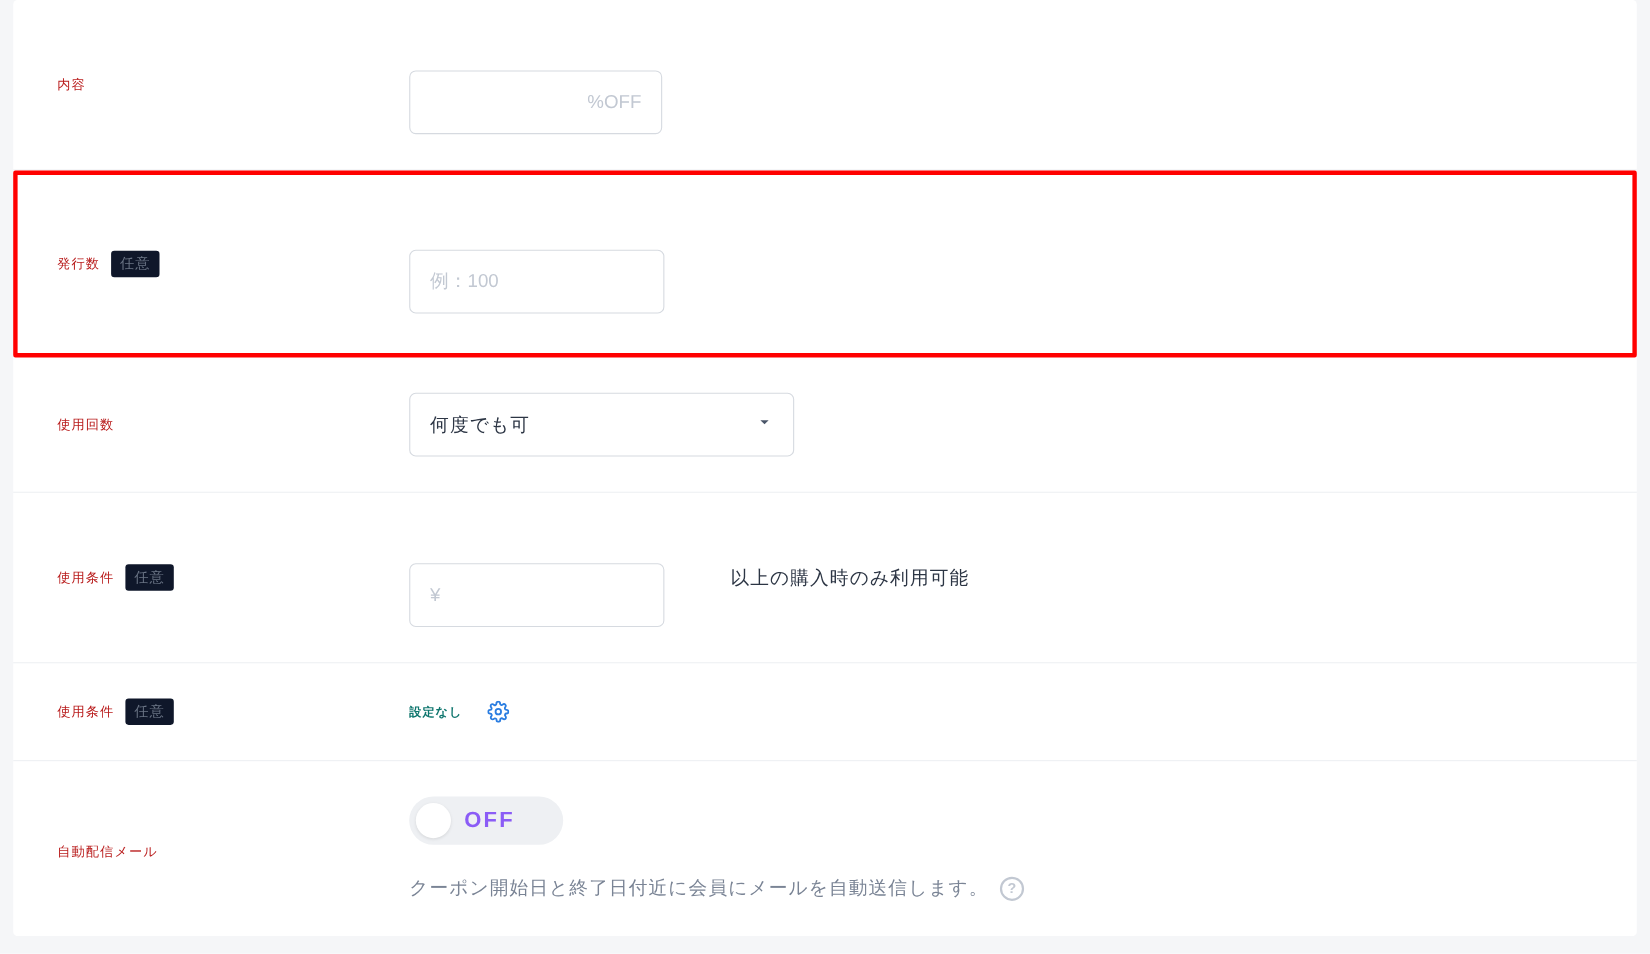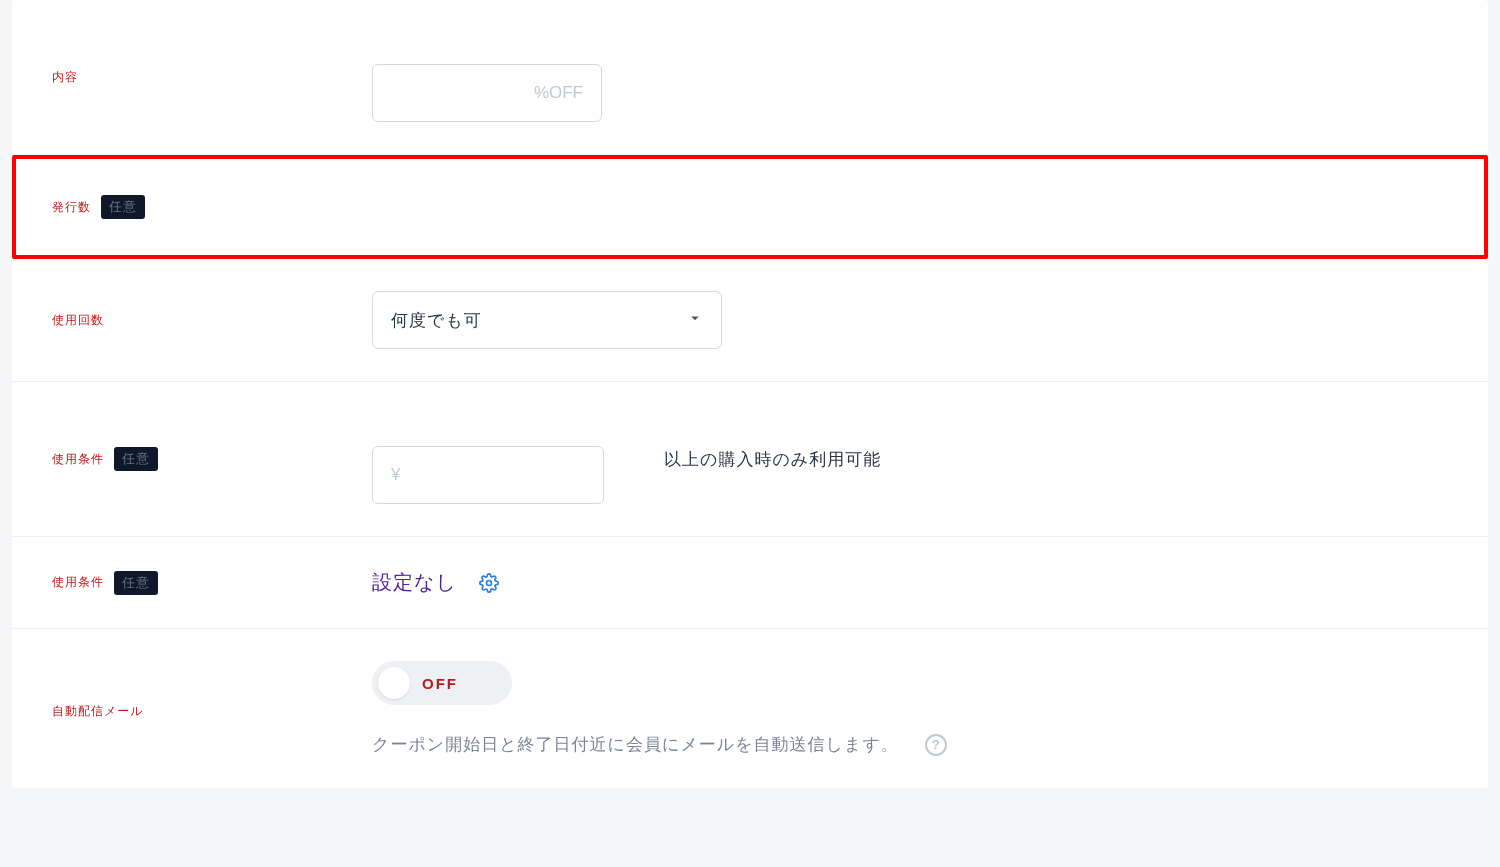--- a/index.html
+++ b/index.html
@@ -113,23 +113,24 @@
       border-bottom: none;
       padding: 36px 36px;
     }
     .suffix-text {
       font-size: 17px;
       color: #2c3544;
       letter-spacing: 1px;
       margin-left: 40px;
     }
     .expiry-value {
-      font-size: 20px;
-      color: #4c1d95;
-      letter-spacing: 1px;
+      font-size: 11px;
+      color: #0f766e;
+      letter-spacing: 1px;
+      font-weight: bold;
     }
     .gear-btn {
       display: inline-flex;
       align-items: center;
       justify-content: center;
       width: 24px;
       height: 24px;
       cursor: pointer;
       color: #2a7de1;
     }
@@ -151,30 +152,30 @@
     .toggle-knob {
       width: 32px;
       height: 32px;
       background: #ffffff;
       border-radius: 50%;
       position: absolute;
       left: 6px;
       box-shadow: 0 1px 3px rgba(0,0,0,0.1);
     }
     .toggle-label {
-      font-size: 15px;
+      font-size: 20px;
       font-weight: 600;
-      color: #b91c1c;
+      color: #8b5cf6;
       margin-left: 50px;
       letter-spacing: 2px;
     }
     .help-text-row {
       display: flex;
       align-items: center;
-      gap: 26px;
+      gap: 10px;
     }
     .help-text {
       font-size: 17px;
       color: #7a8495;
       letter-spacing: 1px;
     }
     .help-icon {
       display: inline-flex;
       align-items: center;
       justify-content: center;
@@ -206,20 +207,23 @@
     <div class="field-cell">
       <input type="text" class="text-input input-percent right-align" placeholder="%OFF" style="">
     </div>
   </div>
 
   <div class="highlight-box">
     <div class="form-row">
       <div class="label-cell">
         <span class="label-text">発行数</span>
         <span class="optional-badge">任意</span>
+      </div>
+      <div class="field-cell">
+        <input type="text" class="text-input input-issue" placeholder="例：100" style="">
       </div>
     </div>
   </div>
 
   <div class="form-row">
     <div class="label-cell">
       <span class="label-text">使用回数</span>
     </div>
     <div class="field-cell">
       <div class="select-wrapper">

